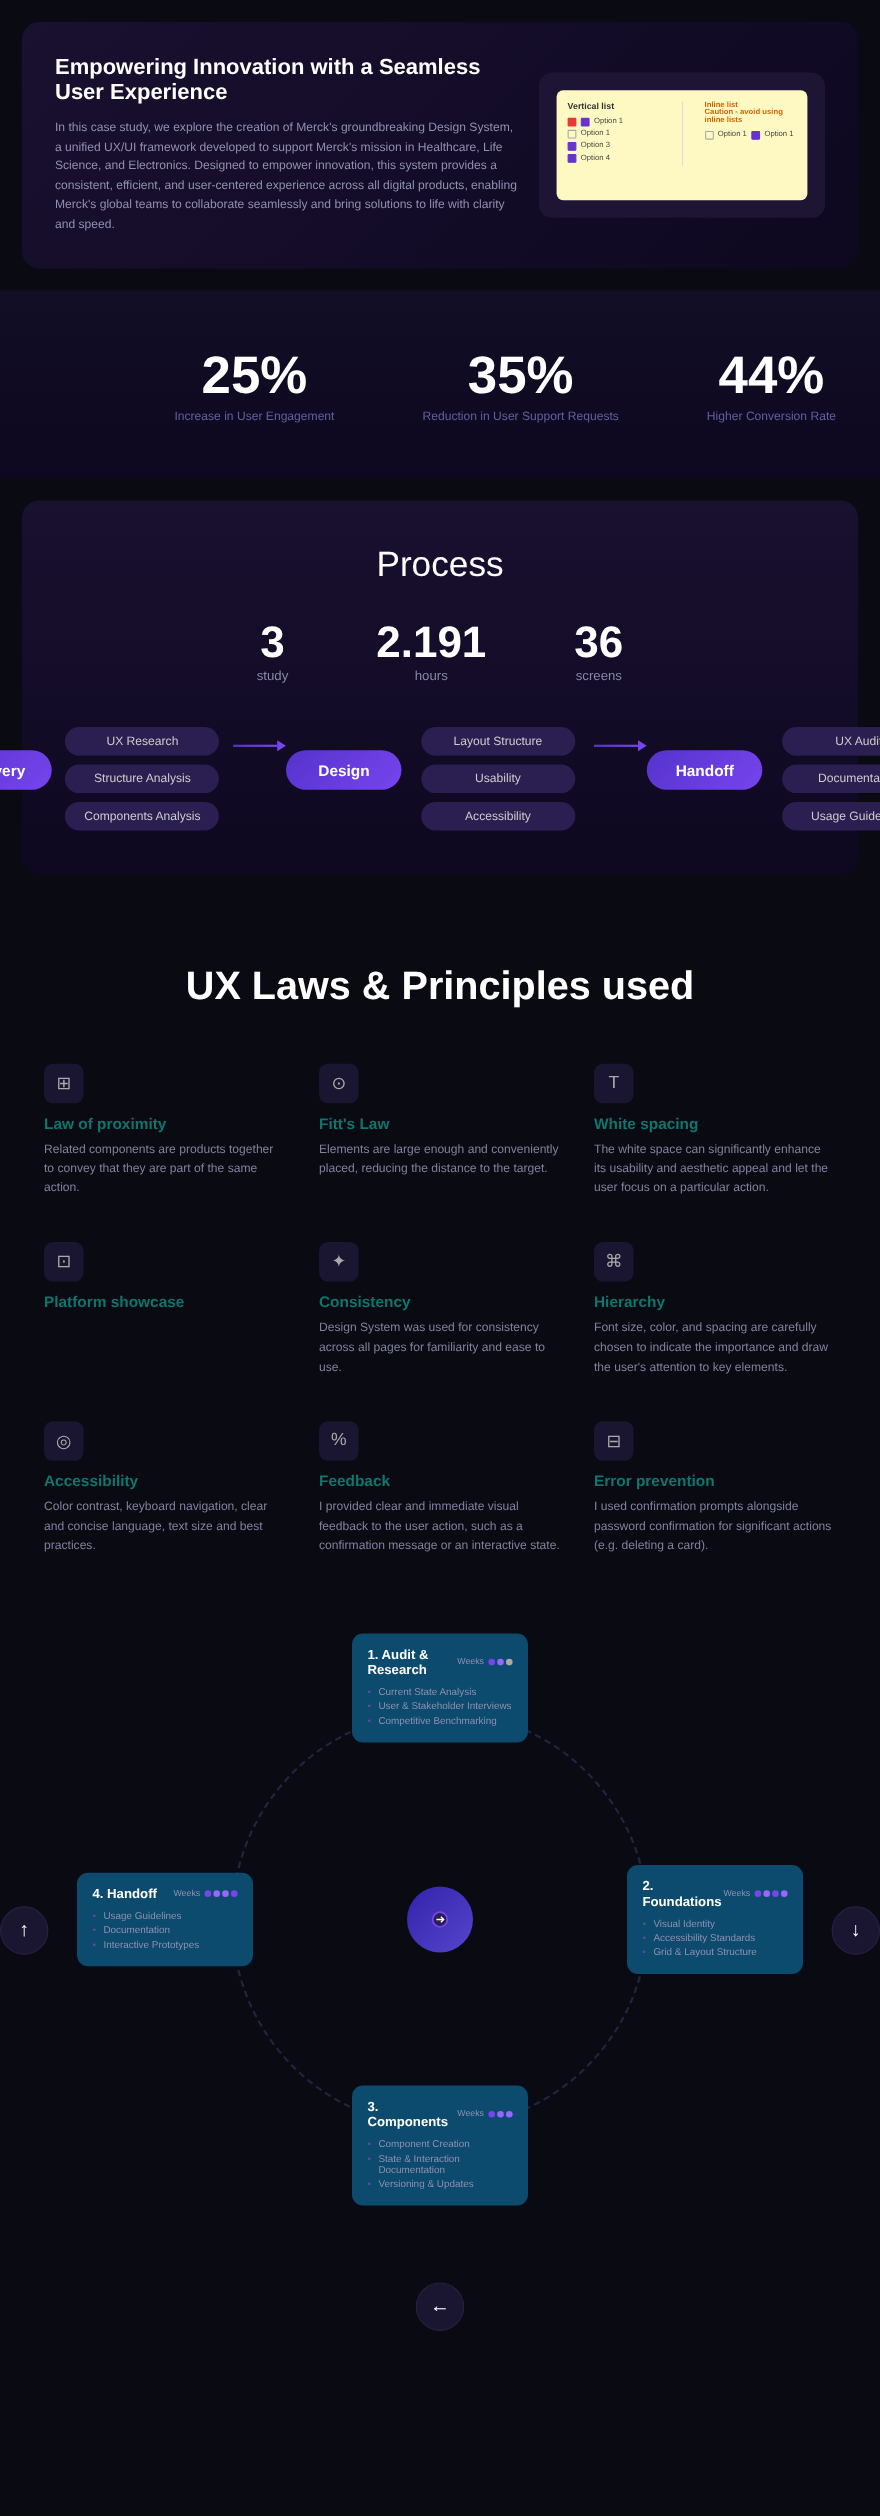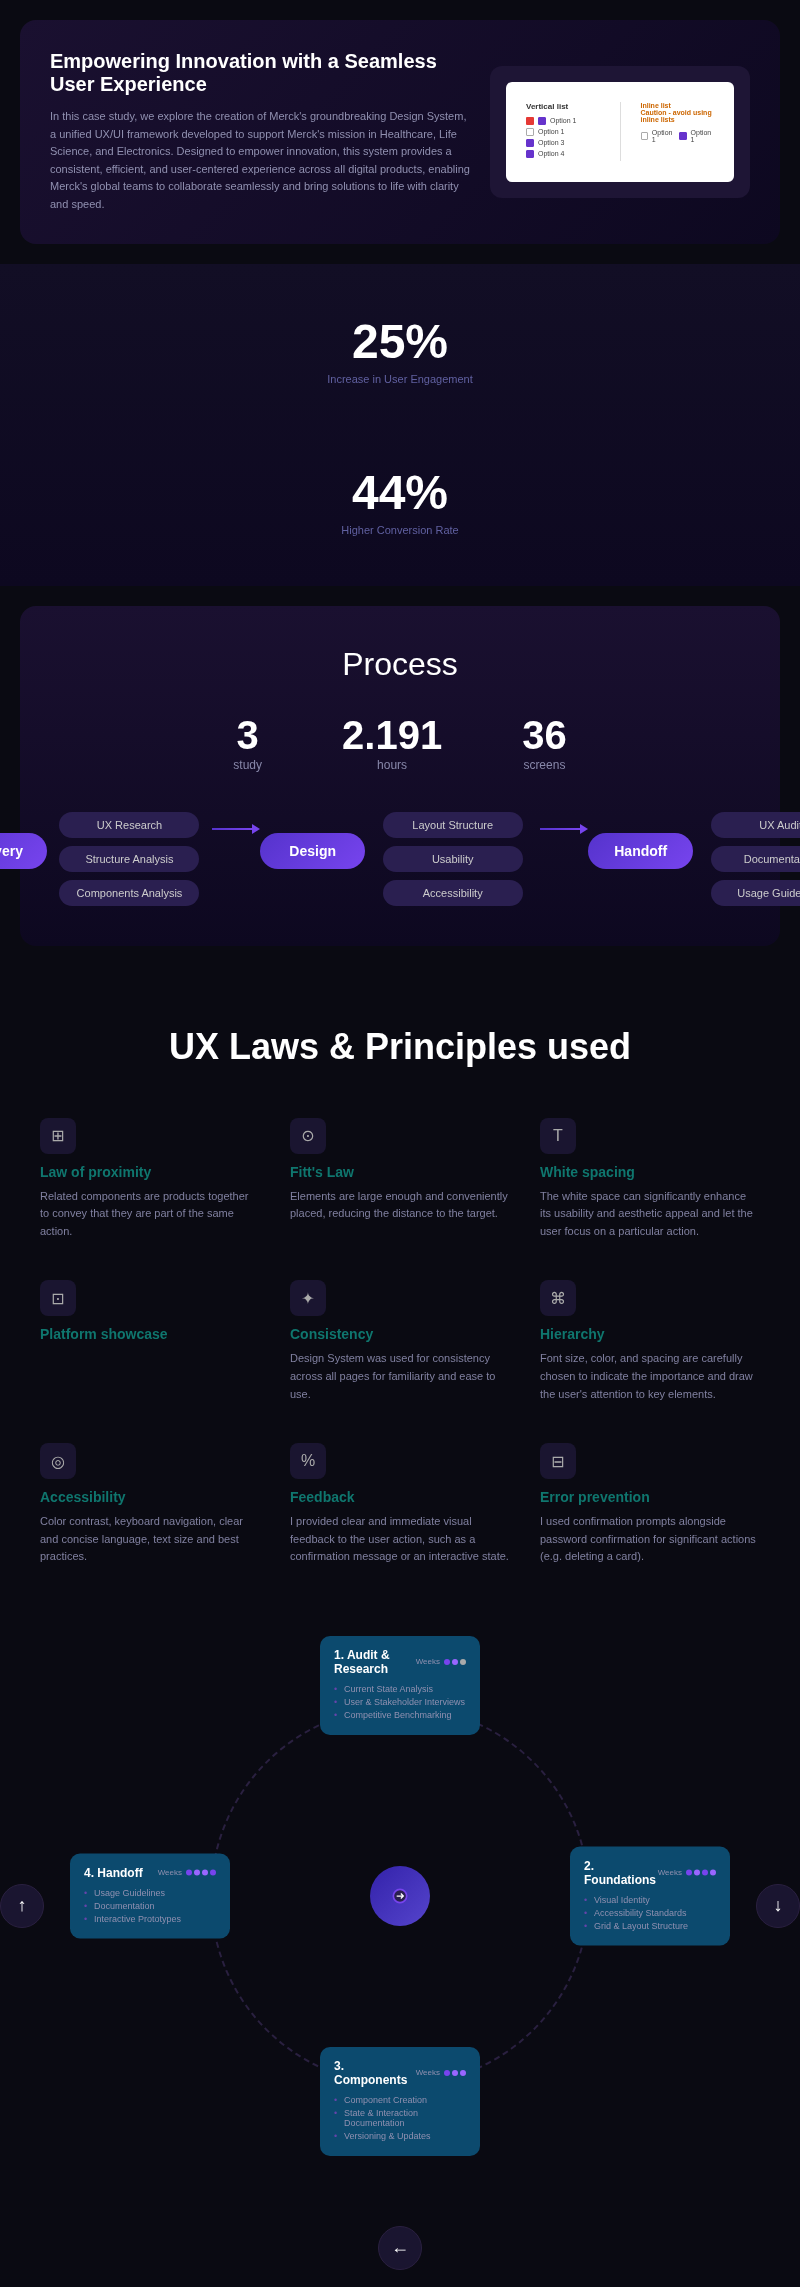--- a/index.html
+++ b/index.html
@@ -25,43 +25,43 @@
     .hero-text h1 { font-size: 20px; font-weight: 700; margin-bottom: 12px; color: #fff; }
     .hero-text p { font-size: 11px; color: #9090b0; line-height: 1.6; }
     .hero-image {
       width: 260px;
       background: #1e1535;
       border-radius: 12px;
       padding: 16px;
       flex-shrink: 0;
     }
     .hero-image .img-mockup {
-      background: #ffffff;
+      background: #fef9c3;
       border-radius: 6px;
-      padding: 20px;
+      padding: 10px;
       min-height: 100px;
     }
     .mockup-row { display: flex; gap: 20px; }
     .mockup-col { flex: 1; }
     .mockup-title { font-size: 8px; color: #333; font-weight: 600; margin-bottom: 6px; }
     .mockup-title.caution { color: #cc6600; font-size: 7px; }
     .mockup-item { display: flex; align-items: center; gap: 4px; margin-bottom: 3px; }
     .mockup-checkbox { width: 8px; height: 8px; border: 1px solid #aaa; border-radius: 1px; }
     .mockup-checkbox.checked { background: #6633cc; border-color: #6633cc; }
     .mockup-label { font-size: 7px; color: #444; }
     .mockup-icon { width: 8px; height: 8px; background: #e53935; border-radius: 1px; }
     .mockup-divider { width: 1px; background: #ddd; }
 
     
     .stats-section {
       background: linear-gradient(180deg, #120e25 0%, #0d0820 100%);
       padding: 50px 40px;
       text-align: center;
     }
-    .stats-grid { display: flex; justify-content: flex-end; gap: 80px; flex-direction: column; }
+    .stats-grid { display: flex; justify-content: flex-end; gap: 80px; }
     .stat-item {}
     .stat-number { font-size: 48px; font-weight: 700; color: #fff; }
     .stat-label { font-size: 11px; color: #6060a0; margin-top: 4px; }
 
     
     .process-section {
       background: linear-gradient(180deg, #1a1030 0%, #0d0820 100%);
       margin: 20px;
       border-radius: 16px;
       padding: 40px 30px;
@@ -290,20 +290,24 @@
   </div>
 </div>
 
 <div class="stats-section">
   <div class="stats-grid">
     <div class="stat-item">
       <div class="stat-number">25%</div>
       <div class="stat-label">Increase in User Engagement</div>
     </div>
     <div class="stat-item">
+      <div class="stat-number">35%</div>
+      <div class="stat-label">Reduction in User Support Requests</div>
+    </div>
+    <div class="stat-item">
       <div class="stat-number">44%</div>
       <div class="stat-label">Higher Conversion Rate</div>
     </div>
   </div>
 </div>
 
 <div class="process-section">
   <h2 class="process-title">Process</h2>
   <div class="process-metrics">
     <div class="metric-item">

